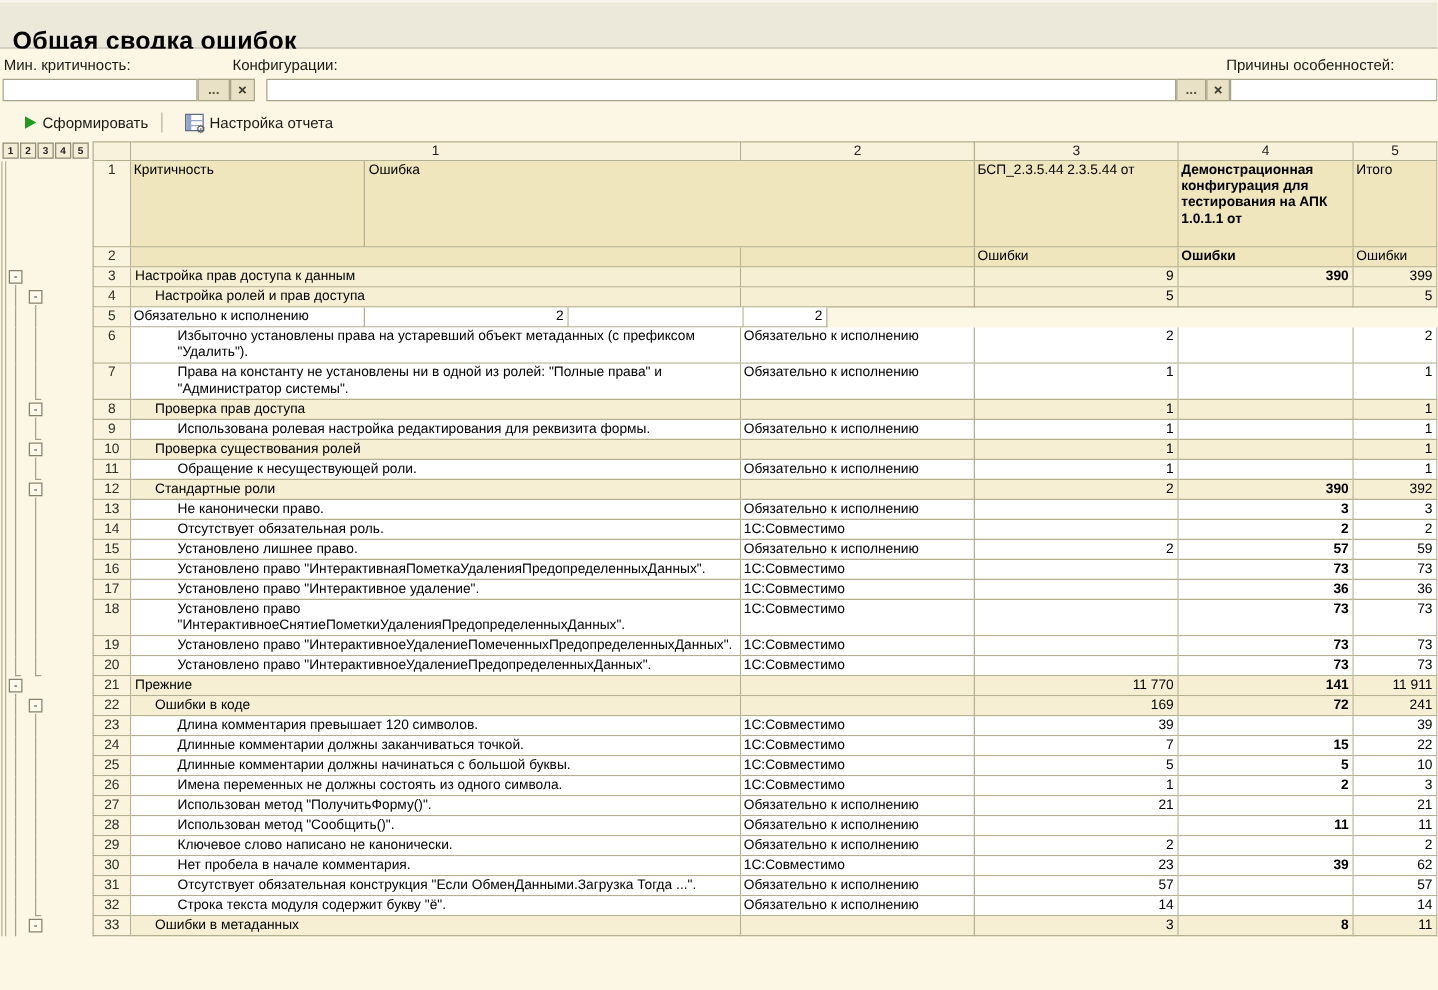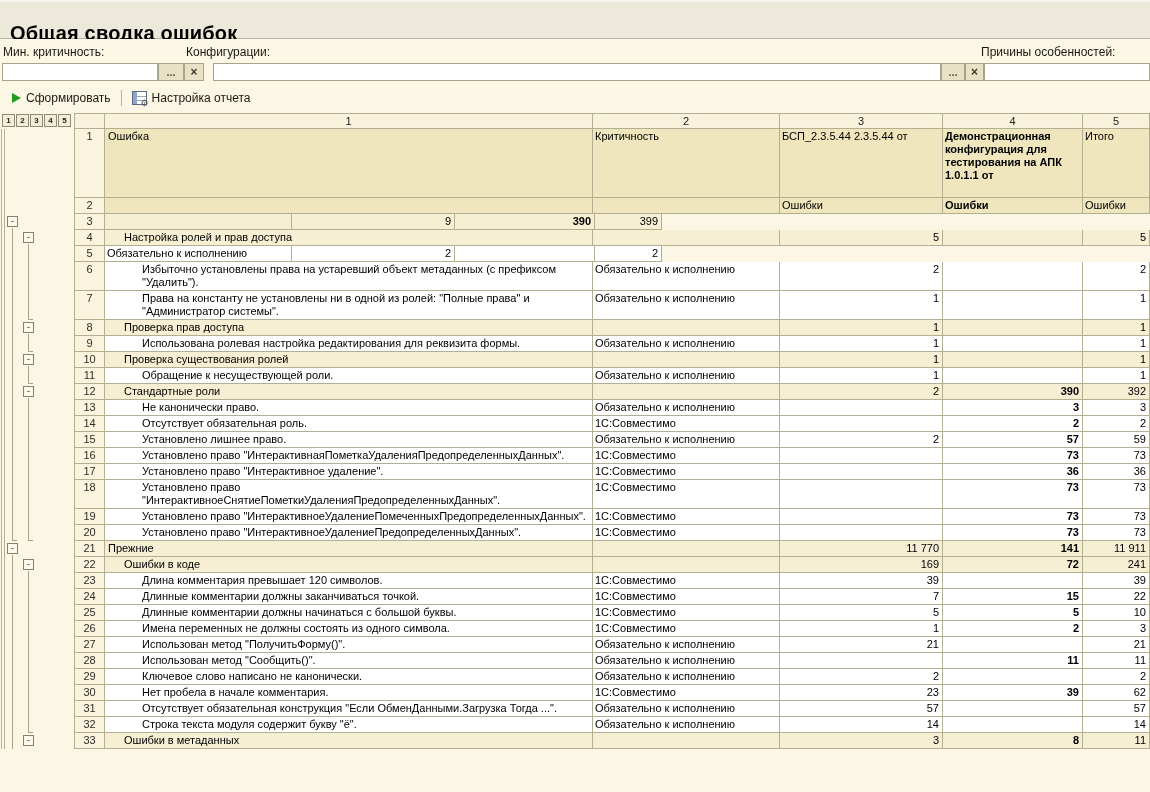--- a/index.html
+++ b/index.html
@@ -33,21 +33,21 @@
   .flabel{position:absolute;top:6px;font-size:12px;color:#1a1a12;}
   .flabel.l1{left:3px;}
   .flabel.l2{left:186px;text-align:center;}
   .flabel.l3{left:981px;}
   .finput{position:absolute;top:24px;height:18px;border:1px solid #A8A489;background:#fff;font-family:"Liberation Sans",sans-serif;font-size:11px;padding:0 3px;}
   .fbtn{position:absolute;top:24px;height:18px;border:1px solid #A8A489;background:var(--btnface);font-family:"Liberation Sans",sans-serif;cursor:pointer;padding:0;line-height:14px;}
   .fbtn.dots{font-size:11px;font-weight:bold;color:#5A5743;}
   .fbtn.clear{font-size:12px;font-weight:bold;color:#3B3B2F;}
 
   .toolbar{position:absolute;left:0;top:48px;height:22px;display:flex;align-items:center;padding-left:12px;gap:6px;}
-  .tool-btn{display:inline-flex;align-items:center;gap:5px;background:transparent;border:0;font-family:"Liberation Sans",sans-serif;font-size:12px;color:#1a1a12;cursor:pointer;}
+  .tool-btn{display:inline-flex;align-items:center;gap:5px;background:transparent;border:0;font-family:"Liberation Sans",sans-serif;font-size:12px;color:#1a1a12;cursor:pointer;margin-left:8px;}
   .play-icon{width:0;height:0;border-top:5px solid transparent;border-bottom:5px solid transparent;border-left:9px solid #1F9B1F;display:inline-block;}
   .tool-sep{width:1px;height:16px;background:#B7B4A5;margin:0 4px;}
   .settings-icon{width:15px;height:14px;background:#fff;border:1px solid #5E6B85;position:relative;display:inline-block;}
   .settings-icon .col{position:absolute;left:0;top:0;bottom:0;width:4px;background:#8CA6CE;}
   .settings-icon .h1{position:absolute;left:0;right:0;top:4px;height:1px;background:#9AA6BD;}
   .settings-icon .h2{position:absolute;left:0;right:0;top:8px;height:1px;background:#9AA6BD;}
   .settings-icon .gear{position:absolute;right:-3px;bottom:-4px;font-size:9px;line-height:9px;color:#555;}
 
   
   .table-wrap{position:relative;}
@@ -146,41 +146,42 @@
     <div class="ch" style="width: 488px;">1</div>
         <div class="ch" style="width: 187px;">2</div>
         <div class="ch" style="width: 163px;">3</div>
         <div class="ch" style="width: 140px;">4</div>
         <div class="ch" style="width: 67px;">5</div>
       </div>
     <div id="grid">
         <div class="trow r1">
           <div class="tree"></div>
           <div class="cell num">1</div>
+          <div class="cell c2 hdr">Критичность</div>
           <div class="cell c1 hdr ind1">Ошибка</div>
-          <div class="cell c2 hdr">Критичность</div>
           <div class="cell c3 hdr">БСП_2.3.5.44 2.3.5.44 от</div>
           <div class="cell c4 hdr">Демонстрационная конфигурация для тестирования на АПК 1.0.1.1 от</div>
           <div class="cell c5 hdr">Итого</div>
         </div>
         <div class="trow r2">
           <div class="tree"></div>
           <div class="cell num">2</div>
           <div class="cell c1 hdr ind1"></div>
           <div class="cell c2 hdr"></div>
           <div class="cell c3 hdr">Ошибки</div>
           <div class="cell c4 hdr">Ошибки</div>
           <div class="cell c5 hdr">Ошибки</div>
         </div>
         <div class="trow body-row">
           <div class="tree">
             <div class="gbox l1x">-</div>
             <div class="vl below l1x"></div>
           </div>
           <div class="cell num">3</div>
+          <div class="cell c1 grp ind1">Настройка прав доступа к данным</div>
           <div class="cell c2 grp"></div>
           <div class="cell c3 grp">9</div>
           <div class="cell c4 grp">390</div>
           <div class="cell c5 grp">399</div>
         </div>
         <div class="trow body-row">
           <div class="tree">
             <div class="vl full l1x"></div>
             <div class="gbox l2x">-</div>
             <div class="vl below l2x"></div>

